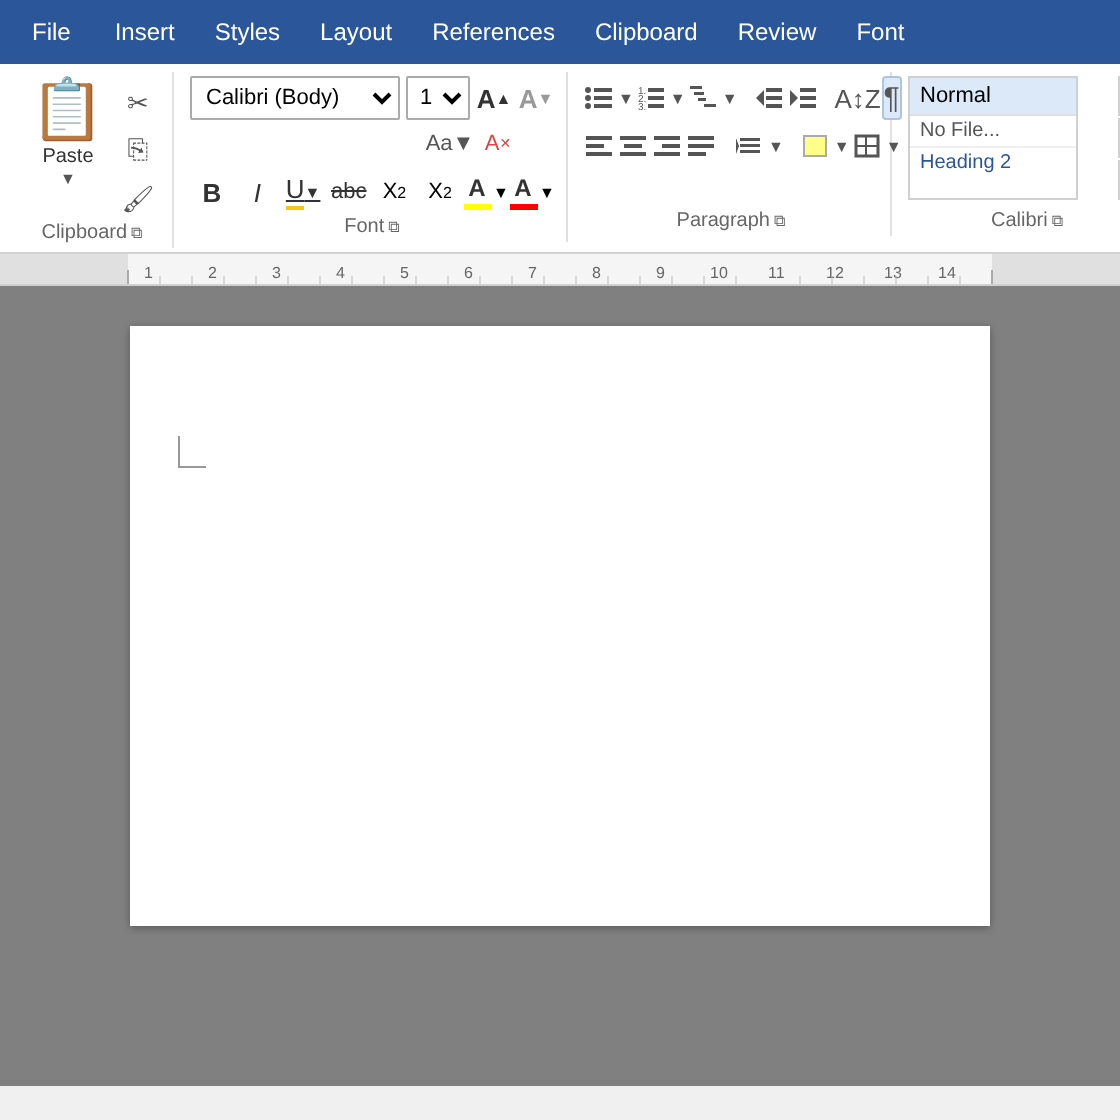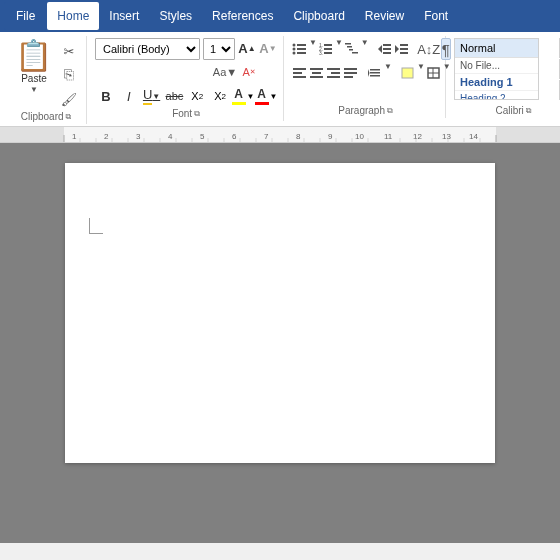--- a/index.html
+++ b/index.html
@@ -211,21 +211,21 @@
 
     
     .ribbon-divider {
       width: 1px;
       background: #e0e0e0;
       margin: 2px 3px;
       align-self: stretch;
     }
 
     
-    .row { display: flex; }
+    .row { display: flex; align-items: center; }
     .col { display: flex; flex-direction: column; }
 
     
     .styles-arrows {
       display: flex;
       flex-direction: column;
       justify-content: space-between;
       height: 62px;
     }
     .style-arr-btn {
@@ -255,23 +255,23 @@
       width: 22px; height: 22px;
       display: flex; align-items: center; justify-content: center;
       cursor: pointer; border-radius: 2px;
     }
   </style>
 </head>
 <body>
 
 <div class="menu-bar">
   <div class="file-btn">File</div>
-  <div class="menu-item active">Home</div>
   <div class="menu-item">Insert</div>
   <div class="menu-item">Styles</div>
+  <div class="menu-item">Layout</div>
   <div class="menu-item">References</div>
   <div class="menu-item">Clipboard</div>
   <div class="menu-item">Review</div>
   <div class="menu-item">Font</div>
 </div>
 
 <div class="ribbon">
 
   <div class="ribbon-group" style="padding-bottom:14px;">
     <div class="ribbon-group-content" style="align-items:flex-start;">
@@ -463,21 +463,20 @@
       <span>Paragraph</span>
       <span class="group-label-arrow">⧉</span>
     </div>
   </div>
 
   <div class="ribbon-group" style="padding-bottom:14px;">
     <div class="row" style="gap:20px; align-items:flex-start;">
       <div style="border:1px solid #d0d0d0; width:85px; overflow:hidden; background:white; height:62px;">
         <div style="padding:3px 5px; font-size:11px; background:#dce9f8; cursor:pointer; border-bottom:1px solid #e0e0e0;">Normal</div>
         <div style="padding:2px 5px; font-size:10px; color:#555; cursor:pointer; border-bottom:1px solid #f0f0f0; white-space:nowrap; overflow:hidden;">No File...</div>
-        <div style="padding:2px 5px; font-size:11px; color:#2b579a; font-weight:bold; cursor:pointer; border-bottom:1px solid #f0f0f0;">Heading 1</div>
         <div style="padding:2px 5px; font-size:10px; color:#2b579a; cursor:pointer;">Heading 2</div>
       </div>
       <div class="styles-arrows">
         <div class="style-arr-btn">▲</div>
         <div class="style-arr-btn">▼</div>
         <div class="style-arr-btn">⊞</div>
       </div>
     </div>
     <div class="group-label">
       <span>Calibri</span>

